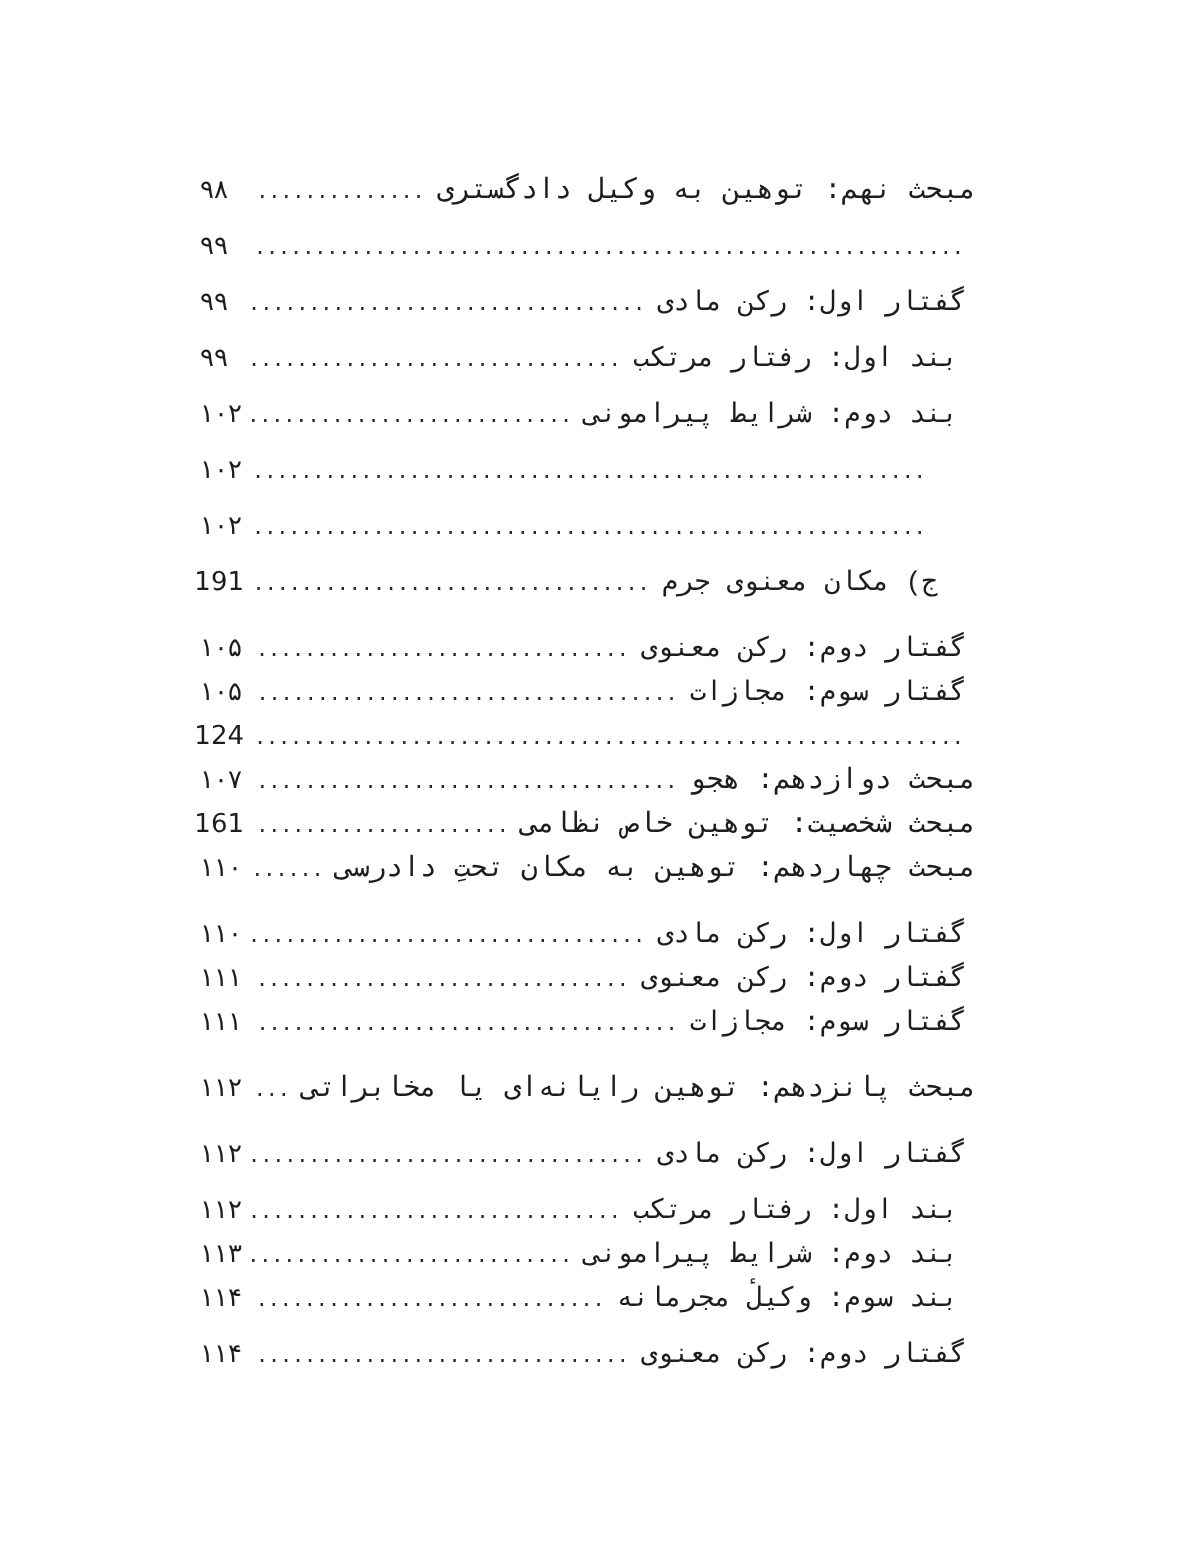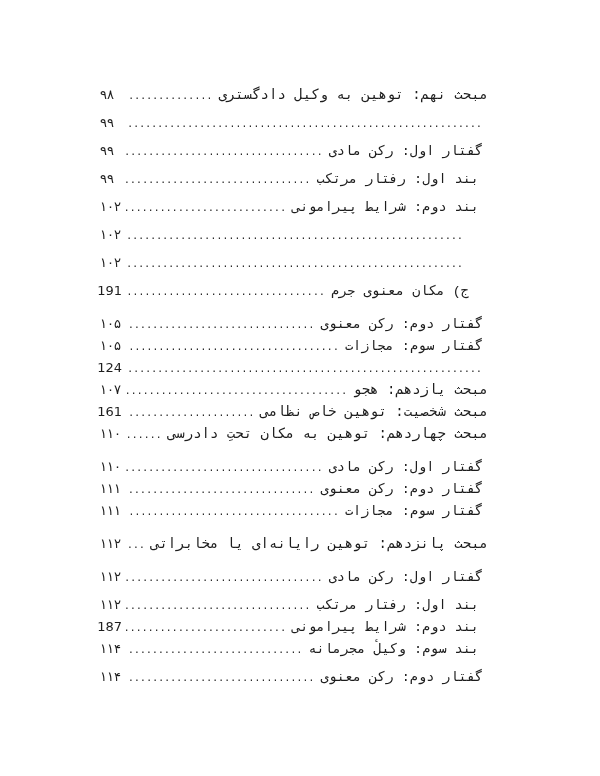--- a/index.html
+++ b/index.html
@@ -114,21 +114,21 @@
       <div class="row lvl2 sp-none">
     <span class="title">گفتار سوم: مجازات</span>
     <span class="leader"></span>
     <span class="pageno">۱۰۵</span>
   </div>
       <div class="row lvl1 sp-none">
     <span class="leader"></span>
     <span class="pageno">124</span>
   </div>
       <div class="row lvl1 sp-none">
-    <span class="title">مبحث یازدهم: هجو</span>
+    <span class="title">مبحث دوازدهم: هجو</span>
     <span class="leader"></span>
     <span class="pageno">۱۰۷</span>
   </div>
       <div class="row lvl1 sp-none">
     <span class="title">مبحث شخصیت: توهین خاص نظامی</span>
     <span class="leader"></span>
     <span class="pageno">161</span>
   </div>
       <div class="row lvl1 sp-none">
     <span class="title">مبحث چهاردهم: توهین به مکان تحتِ دادرسی</span>
@@ -161,21 +161,21 @@
     <span class="pageno">۱۱۲</span>
   </div>
       <div class="row lvl3 sp-medium">
     <span class="title">بند اول: رفتار مرتکب</span>
     <span class="leader"></span>
     <span class="pageno">۱۱۲</span>
   </div>
       <div class="row lvl3 sp-none">
     <span class="title">بند دوم: شرایط پیرامونی</span>
     <span class="leader"></span>
-    <span class="pageno">187</span>
+    <span class="pageno">۱۱۳</span>
   </div>
       <div class="row lvl3 sp-none">
     <span class="title">بند سوم: وکیلٔ مجرمانه</span>
     <span class="leader"></span>
     <span class="pageno">۱۱۴</span>
   </div>
       <div class="row lvl2 sp-medium">
     <span class="title">گفتار دوم: رکن معنوی</span>
     <span class="leader"></span>
     <span class="pageno">۱۱۴</span>

